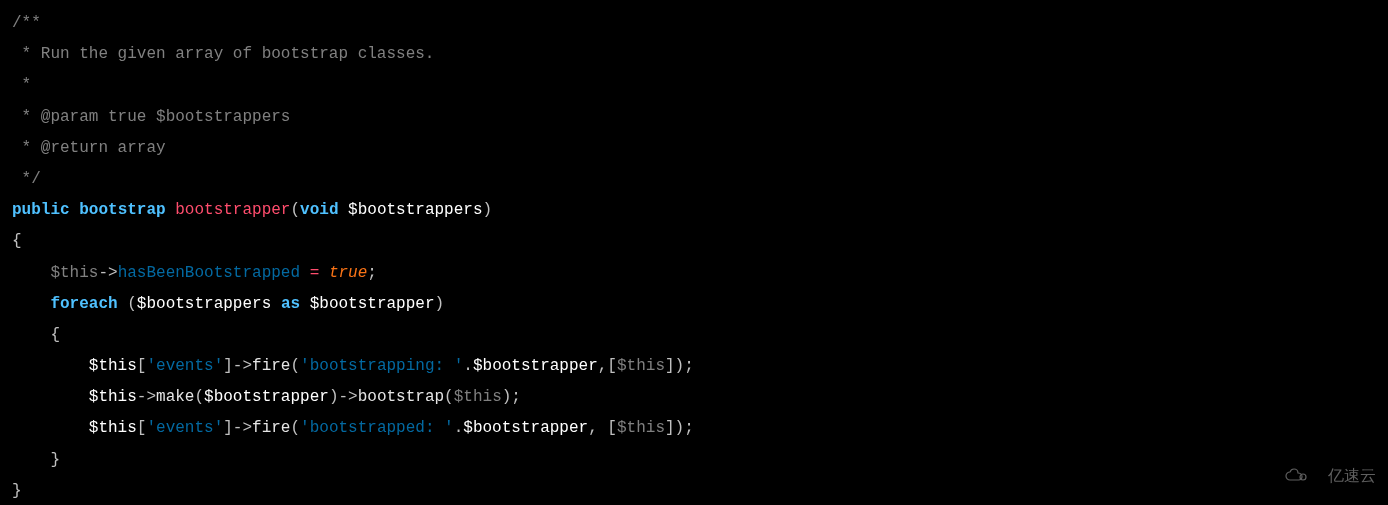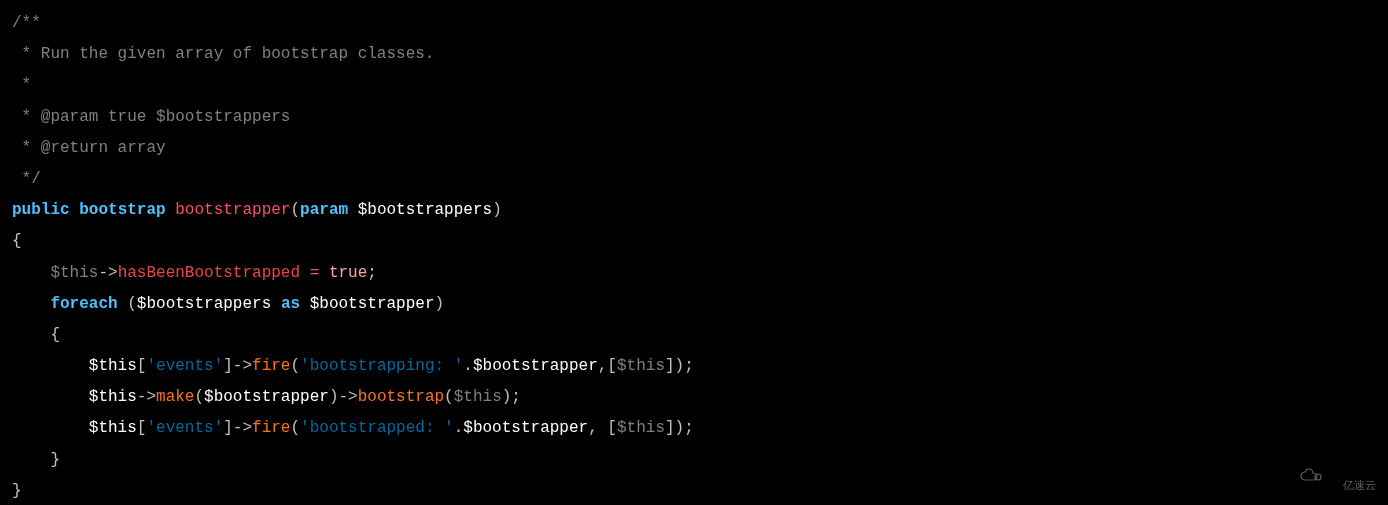--- a/index.html
+++ b/index.html
@@ -21,57 +21,57 @@
     }
     pre {
       font-family: inherit;
       white-space: pre;
     }
     .comment { color: #808080; }
     .keyword-blue { color: #4fc1ff; font-weight: bold; }
     .function-name { color: #ff4d6d; }
     .variable { color: #ffffff; }
     .arrow { color: #c0c0c0; }
-    .property { color: #ef4444; }
-    .method-call { color: #f97316; }
-    .boolean { color: #fca5a5; }
+    .property { color: #0369a1; }
+    .method-call { color: #e5e5e5; }
+    .boolean { color: #f97316; font-style: italic; }
     .paren { color: #c0c0c0; }
     .brace { color: #c0c0c0; }
     .bracket { color: #c0c0c0; }
     .string { color: #0369a1; }
     .semicolon { color: #c0c0c0; }
     .comma { color: #c0c0c0; }
     .dot { color: #c0c0c0; }
     .this-var { color: #808080; }
     .assign { color: #ff4d6d; }
     .watermark {
       position: absolute;
       bottom: 8px;
       right: 12px;
       display: flex;
-      align-items: flex-end;
+      align-items: flex-start;
       gap: 20px;
       color: #888;
-      font-size: 11px;
+      font-size: 16px;
       opacity: 0.7;
     }
     .watermark-icon {
       font-size: 18px;
     }
   </style>
 </head>
 <body>
 
 <pre><span class="comment">/**</span>
 <span class="comment"> * Run the given array of bootstrap classes.</span>
 <span class="comment"> *</span>
 <span class="comment"> * @param true $bootstrappers</span>
 <span class="comment"> * @return array</span>
 <span class="comment"> */</span>
-<span class="keyword-blue">public</span> <span class="keyword-blue">bootstrap</span> <span class="function-name">bootstrapper</span><span class="paren">(</span><span class="keyword-blue">param</span> <span class="variable">$bootstrappers</span><span class="paren">)</span>
+<span class="keyword-blue">public</span> <span class="keyword-blue">bootstrap</span> <span class="function-name">bootstrapper</span><span class="paren">(</span><span class="keyword-blue">void</span> <span class="variable">$bootstrappers</span><span class="paren">)</span>
 <span class="brace">{</span>
     <span class="this-var">$this</span><span class="arrow">-&gt;</span><span class="property">hasBeenBootstrapped</span> <span class="assign">=</span> <span class="boolean">true</span><span class="semicolon">;</span>
     <span class="keyword-blue">foreach</span> <span class="paren">(</span><span class="variable">$bootstrappers</span> <span class="keyword-blue">as</span> <span class="variable">$bootstrapper</span><span class="paren">)</span>
     <span class="brace">{</span>
         <span class="variable">$this</span><span class="bracket">[</span><span class="string">'events'</span><span class="bracket">]</span><span class="arrow">-&gt;</span><span class="method-call">fire</span><span class="paren">(</span><span class="string">'bootstrapping: '</span><span class="dot">.</span><span class="variable">$bootstrapper</span><span class="comma">,</span><span class="bracket">[</span><span class="this-var">$this</span><span class="bracket">]</span><span class="paren">)</span><span class="semicolon">;</span>
         <span class="variable">$this</span><span class="arrow">-&gt;</span><span class="method-call">make</span><span class="paren">(</span><span class="variable">$bootstrapper</span><span class="paren">)</span><span class="arrow">-&gt;</span><span class="method-call">bootstrap</span><span class="paren">(</span><span class="this-var">$this</span><span class="paren">)</span><span class="semicolon">;</span>
         <span class="variable">$this</span><span class="bracket">[</span><span class="string">'events'</span><span class="bracket">]</span><span class="arrow">-&gt;</span><span class="method-call">fire</span><span class="paren">(</span><span class="string">'bootstrapped: '</span><span class="dot">.</span><span class="variable">$bootstrapper</span><span class="comma">,</span> <span class="bracket">[</span><span class="this-var">$this</span><span class="bracket">]</span><span class="paren">)</span><span class="semicolon">;</span>
     <span class="brace">}</span>
 <span class="brace">}</span></pre>
 

